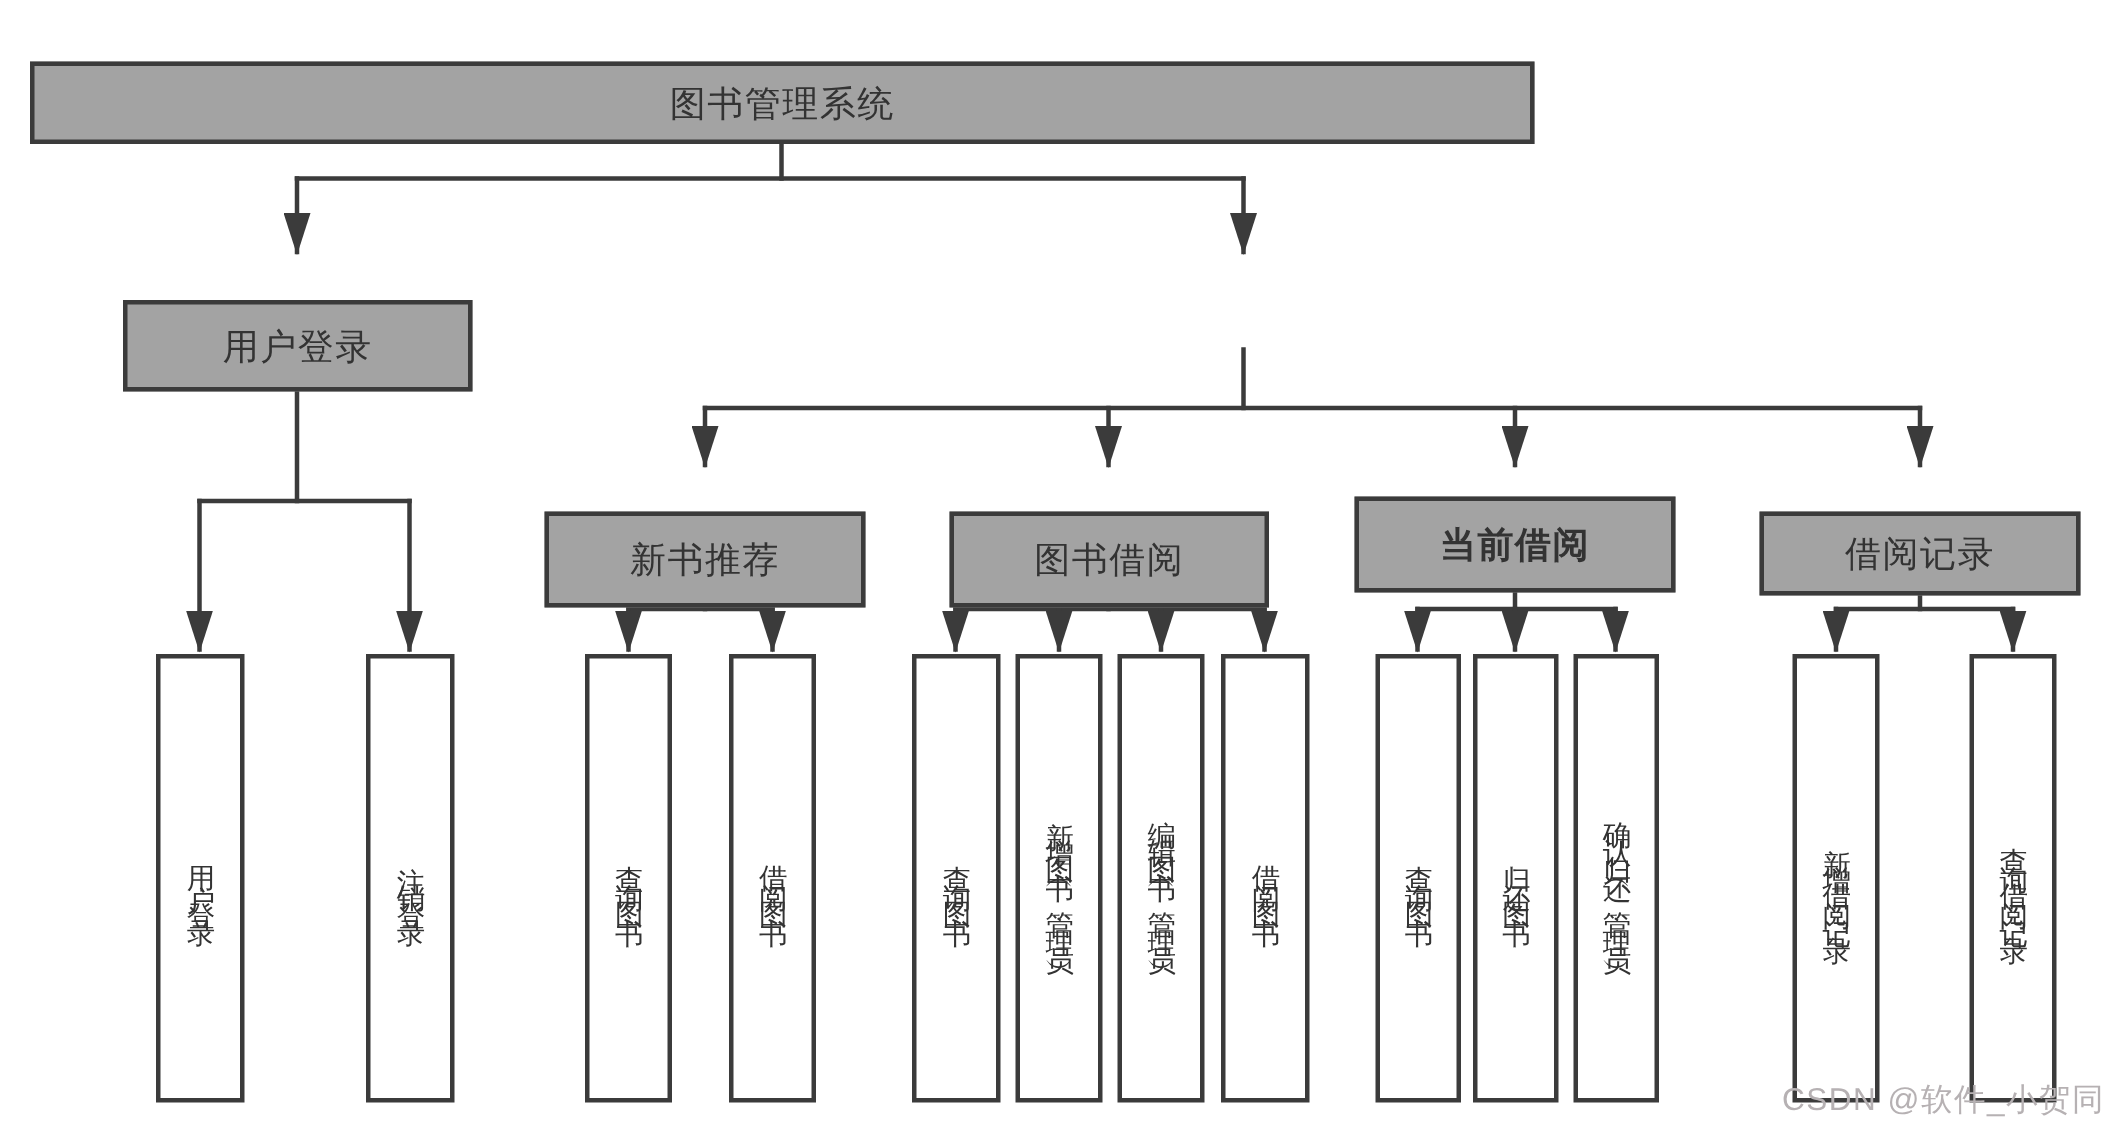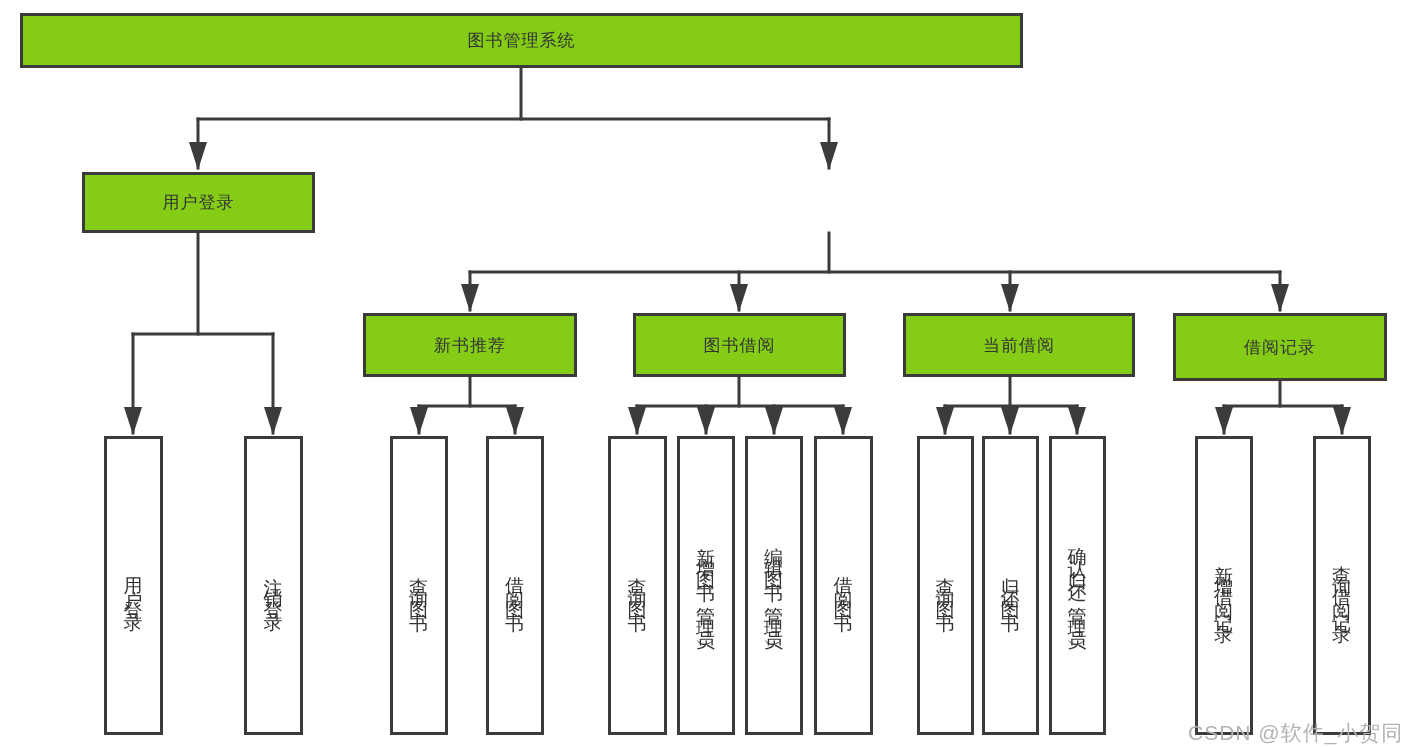--- a/index.html
+++ b/index.html
@@ -18,29 +18,30 @@
   #wires {
     position: absolute;
     left: 0; top: 0;
     width: 1405px;
     height: 747px;
   }
   .box {
     position: absolute;
     box-sizing: border-box;
     border: 3px solid #3b3b3b;
-    background: #84cc16;
+    background: #a3a3a3;
     display: flex;
     align-items: center;
     justify-content: center;
     color: #333333;
-    font-size: 17px;
+    font-size: 24px;
     letter-spacing: 1px;
     white-space: nowrap;
     z-index: 2;
+    margin-top: 28px;
   }
   .vbox {
     position: absolute;
     box-sizing: border-box;
     border: 3px solid #3b3b3b;
     background: #ffffff;
     display: flex;
     align-items: center;
     justify-content: center;
     color: #333333;
@@ -117,22 +118,22 @@
       <line x1="1342" y1="406" x2="1342" y2="433" marker-end="url(#arrow)"></line>
     </g>
   </svg>
 
   <div class="box" style="left:20px; top:13px; width:1003px; height:55px;">图书管理系统</div>
 
   <div class="box" style="left:82px; top:172px; width:233px; height:61px;">用户登录</div>
 
   <div class="box" style="left:633px; top:313px; width:213px; height:64px;">图书借阅</div>
   <div class="box" style="left:363px; top:313px; width:214px; height:64px;">新书推荐</div>
-  <div class="box" style="left:903px; top:313px; width:232px; height:64px;">当前借阅</div>
-  <div class="box" style="left:1173px; top:313px; width:214px; height:68px;">借阅记录</div>
+  <div class="box" style="left:903px; top:303px; width:214px; height:64px;font-weight:bold;">当前借阅</div>
+  <div class="box" style="left:1173px; top:313px; width:214px; height:56px;">借阅记录</div>
 
   <div class="vbox" style="left:104px; width:59px;">用户登录</div>
   <div class="vbox" style="left:244px; width:59px;">注销登录</div>
 
   <div class="vbox" style="left:390px; width:58px;">查询图书</div>
   <div class="vbox" style="left:486px; width:58px;">借阅图书</div>
 
   <div class="vbox" style="left:608px; width:59px;">查询图书</div>
   <div class="vbox" style="left:677px; width:58px;">新增图书（管理员）</div>
   <div class="vbox" style="left:745px; width:58px;">编辑图书（管理员）</div>

